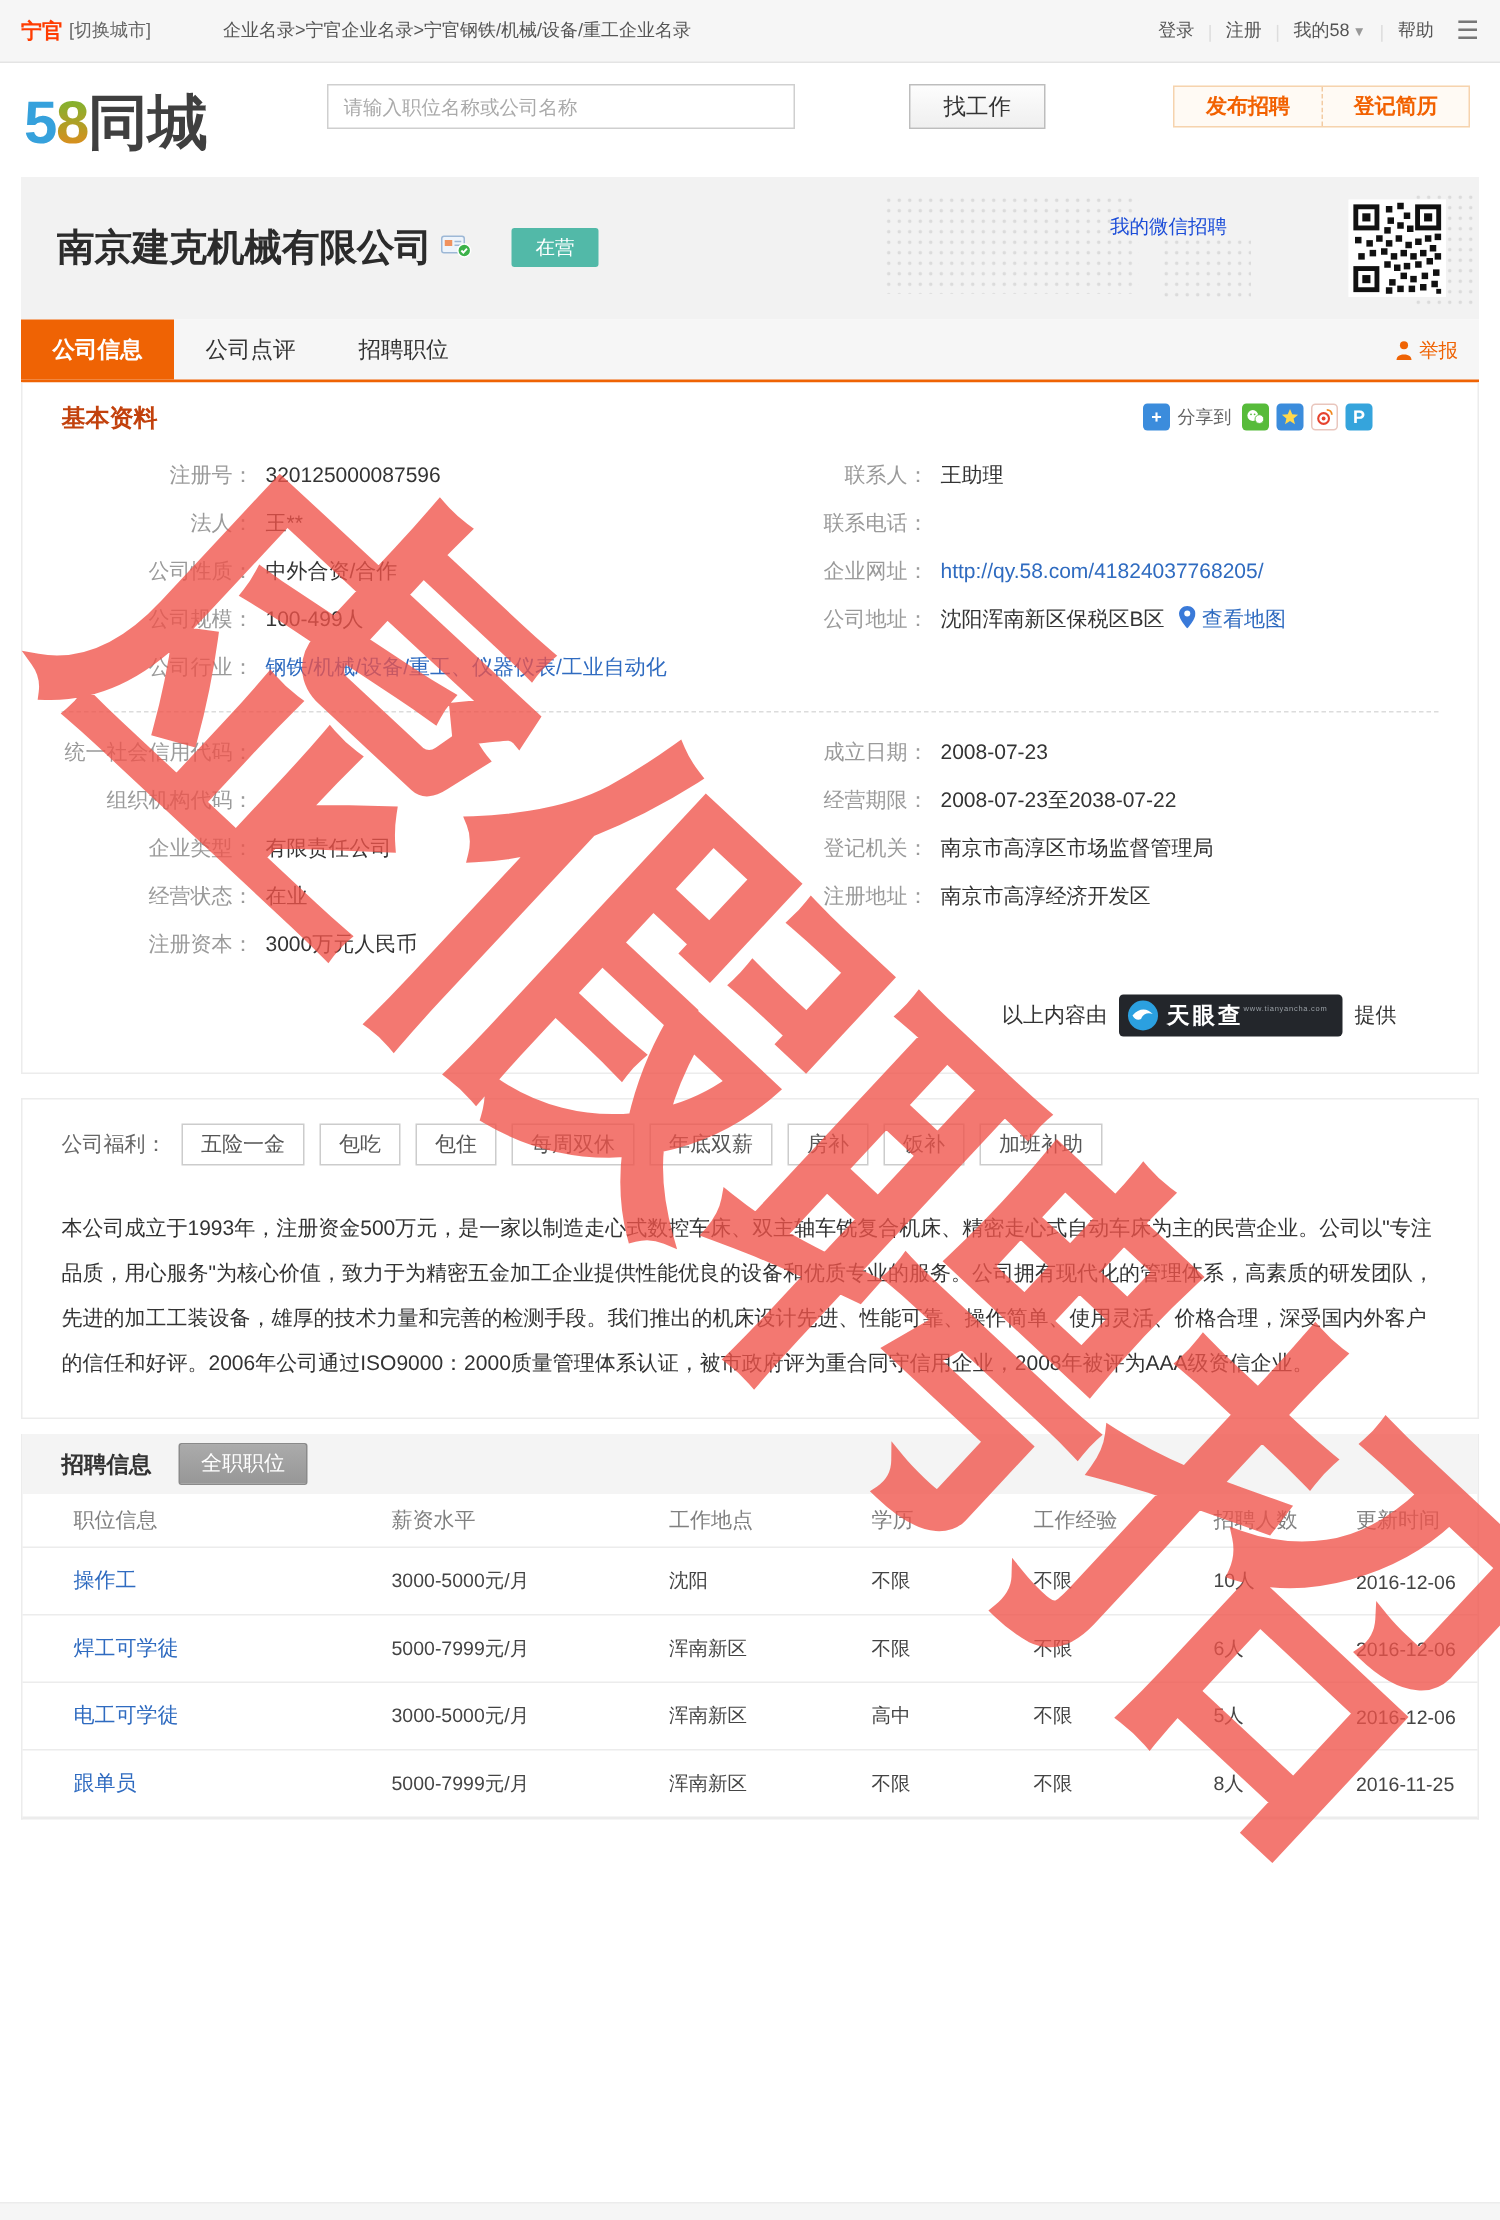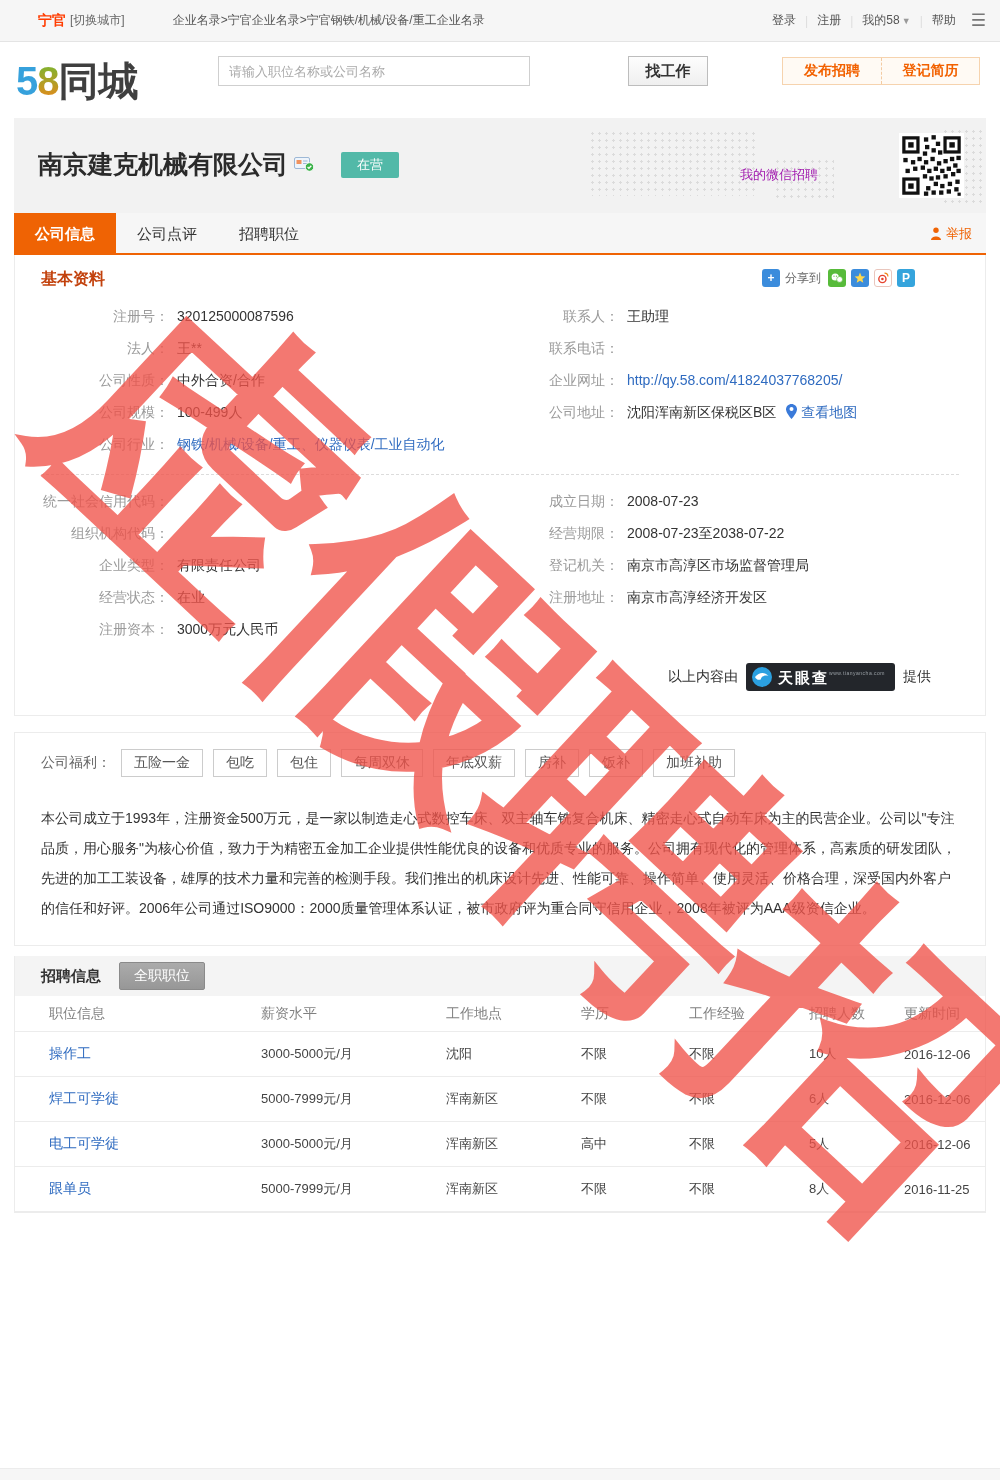--- a/index.html
+++ b/index.html
@@ -4,59 +4,59 @@
 <style>
   * { box-sizing: border-box; margin: 0; padding: 0; }
   html,body { width:1000px; height:1480px; }
   body {
     font-family: "Liberation Sans", "DejaVu Sans", sans-serif;
     background:#fff; color:#333; position:relative; overflow:hidden; font-size:14px;
   }
   
   .topbar { height:42px; background:#f6f6f6; border-bottom:1px solid #e4e4e4;
     display:flex; align-items:center; padding:0 14px; font-size:12px; color:#555; }
-  .tb-city { color:#ff3c00; font-weight:bold; font-size:14px;margin-left:24px; }
+  .tb-city { color:#ff3c00; font-weight:bold; font-size:14px; }
   .tb-switch { color:#666; margin-left:4px; }
   .tb-crumb { margin-left:48px; color:#555; }
   .tb-right { margin-left:auto; display:flex; align-items:center; gap:9px; color:#555; }
   .tb-sep { color:#ddd; }
   .tb-link { cursor:pointer; }
   .tb-caret { font-size:9px; color:#999; margin-left:2px; }
   .tb-burger { font-size:17px; color:#777; margin-left:6px; }
   
   .header { height:76px; position:relative; background:#fff; }
   .logo { position:absolute; left:16px; top:12px; font-size:40px; font-weight:bold; letter-spacing:-1px; cursor:pointer; }
   .logo .l5 { color:#36a1dc; }
   .logo .l8 { background:linear-gradient(#6cbb34,#f08519); -webkit-background-clip:text; background-clip:text; color:transparent; }
   .logo .ltxt { color:#3f3f3f; letter-spacing:0; }
   .search-input { position:absolute; left:218px; top:14px; width:312px; height:30px;
     border:1px solid #cfcfcf; padding:0 10px; font-size:13px; color:#333; outline:none; }
   .search-input::placeholder { color:#aaa; }
-  .search-btn { position:absolute; left:628px; top:14px; width:80px; height:30px;
+  .search-btn { position:absolute; left:606px; top:14px; width:91px; height:30px;
     border:1px solid #bdbdbd; background:linear-gradient(#fdfdfd,#efefef);
-    font-weight:bold; font-size:15px; color:#333; cursor:pointer; }
+    font-weight:normal; font-size:15px; color:#333; cursor:pointer; }
   .hdr-actions { position:absolute; right:20px; top:15px; height:28px; display:flex;
     border:1px solid #f6d3ae; background:#fffaf4; }
   .hdr-actions .act { width:98px; display:flex; align-items:center; justify-content:center;
     color:#f26100; font-weight:bold; font-size:14px; cursor:pointer; }
   .hdr-actions .act + .act { border-left:1px dashed #f3cba2; }
   
   .banner { margin:0 14px; width:972px; height:95px; background:#f2f2f2; position:relative; }
   .dotpatch { position:absolute; background-image:radial-gradient(#d8d8d8 1.2px, transparent 1.3px);
     background-size:7px 7px; opacity:.9; }
   .dp1 { left:575px; top:12px; width:170px; height:66px; }
   .dp2 { left:760px; top:40px; width:60px; height:40px; }
   .dp3 { right:4px; top:10px; width:40px; height:78px; }
   .company-line { position:absolute; left:24px; top:30px; display:flex; align-items:center; }
   .company-name { font-family:"Liberation Serif","DejaVu Serif",serif; font-weight:bold;
     font-size:25px; color:#2b2b2b; }
   .vicon { margin-left:6px; }
   .badge { margin-left:26px; background:#52b9a8; color:#fff; font-size:13px;
     padding:4px 16px; border-radius:2px; }
-  .wx-label { position:absolute; right:168px; top:48px; font-size:13px; color:#a21caf;text-align:center; }
+  .wx-label { position:absolute; right:168px; top:24px; font-size:13px; color:#1d4ed8;text-align:center; }
   .qr { position:absolute; right:22px; top:15px; width:65px; height:65px; background:#fff; }
   
   .tabbar { margin:0 14px; width:972px; height:42px; background:#f6f6f6;
     border-bottom:2px solid #ef6304; display:flex; align-items:stretch; position:relative; }
   .tab { padding:0 21px; line-height:42px; font-size:15px; color:#333; cursor:pointer; }
   .tab.active { background:#ef6304; color:#fff; font-weight:bold; }
   .report { position:absolute; right:14px; top:0; line-height:42px; color:#ef6304;
     font-size:13px; cursor:pointer; display:flex; align-items:center; gap:4px; height:42px; }
   
   .box { margin:0 14px; width:972px; background:#fff; border:1px solid #ececec; border-top:none; }

